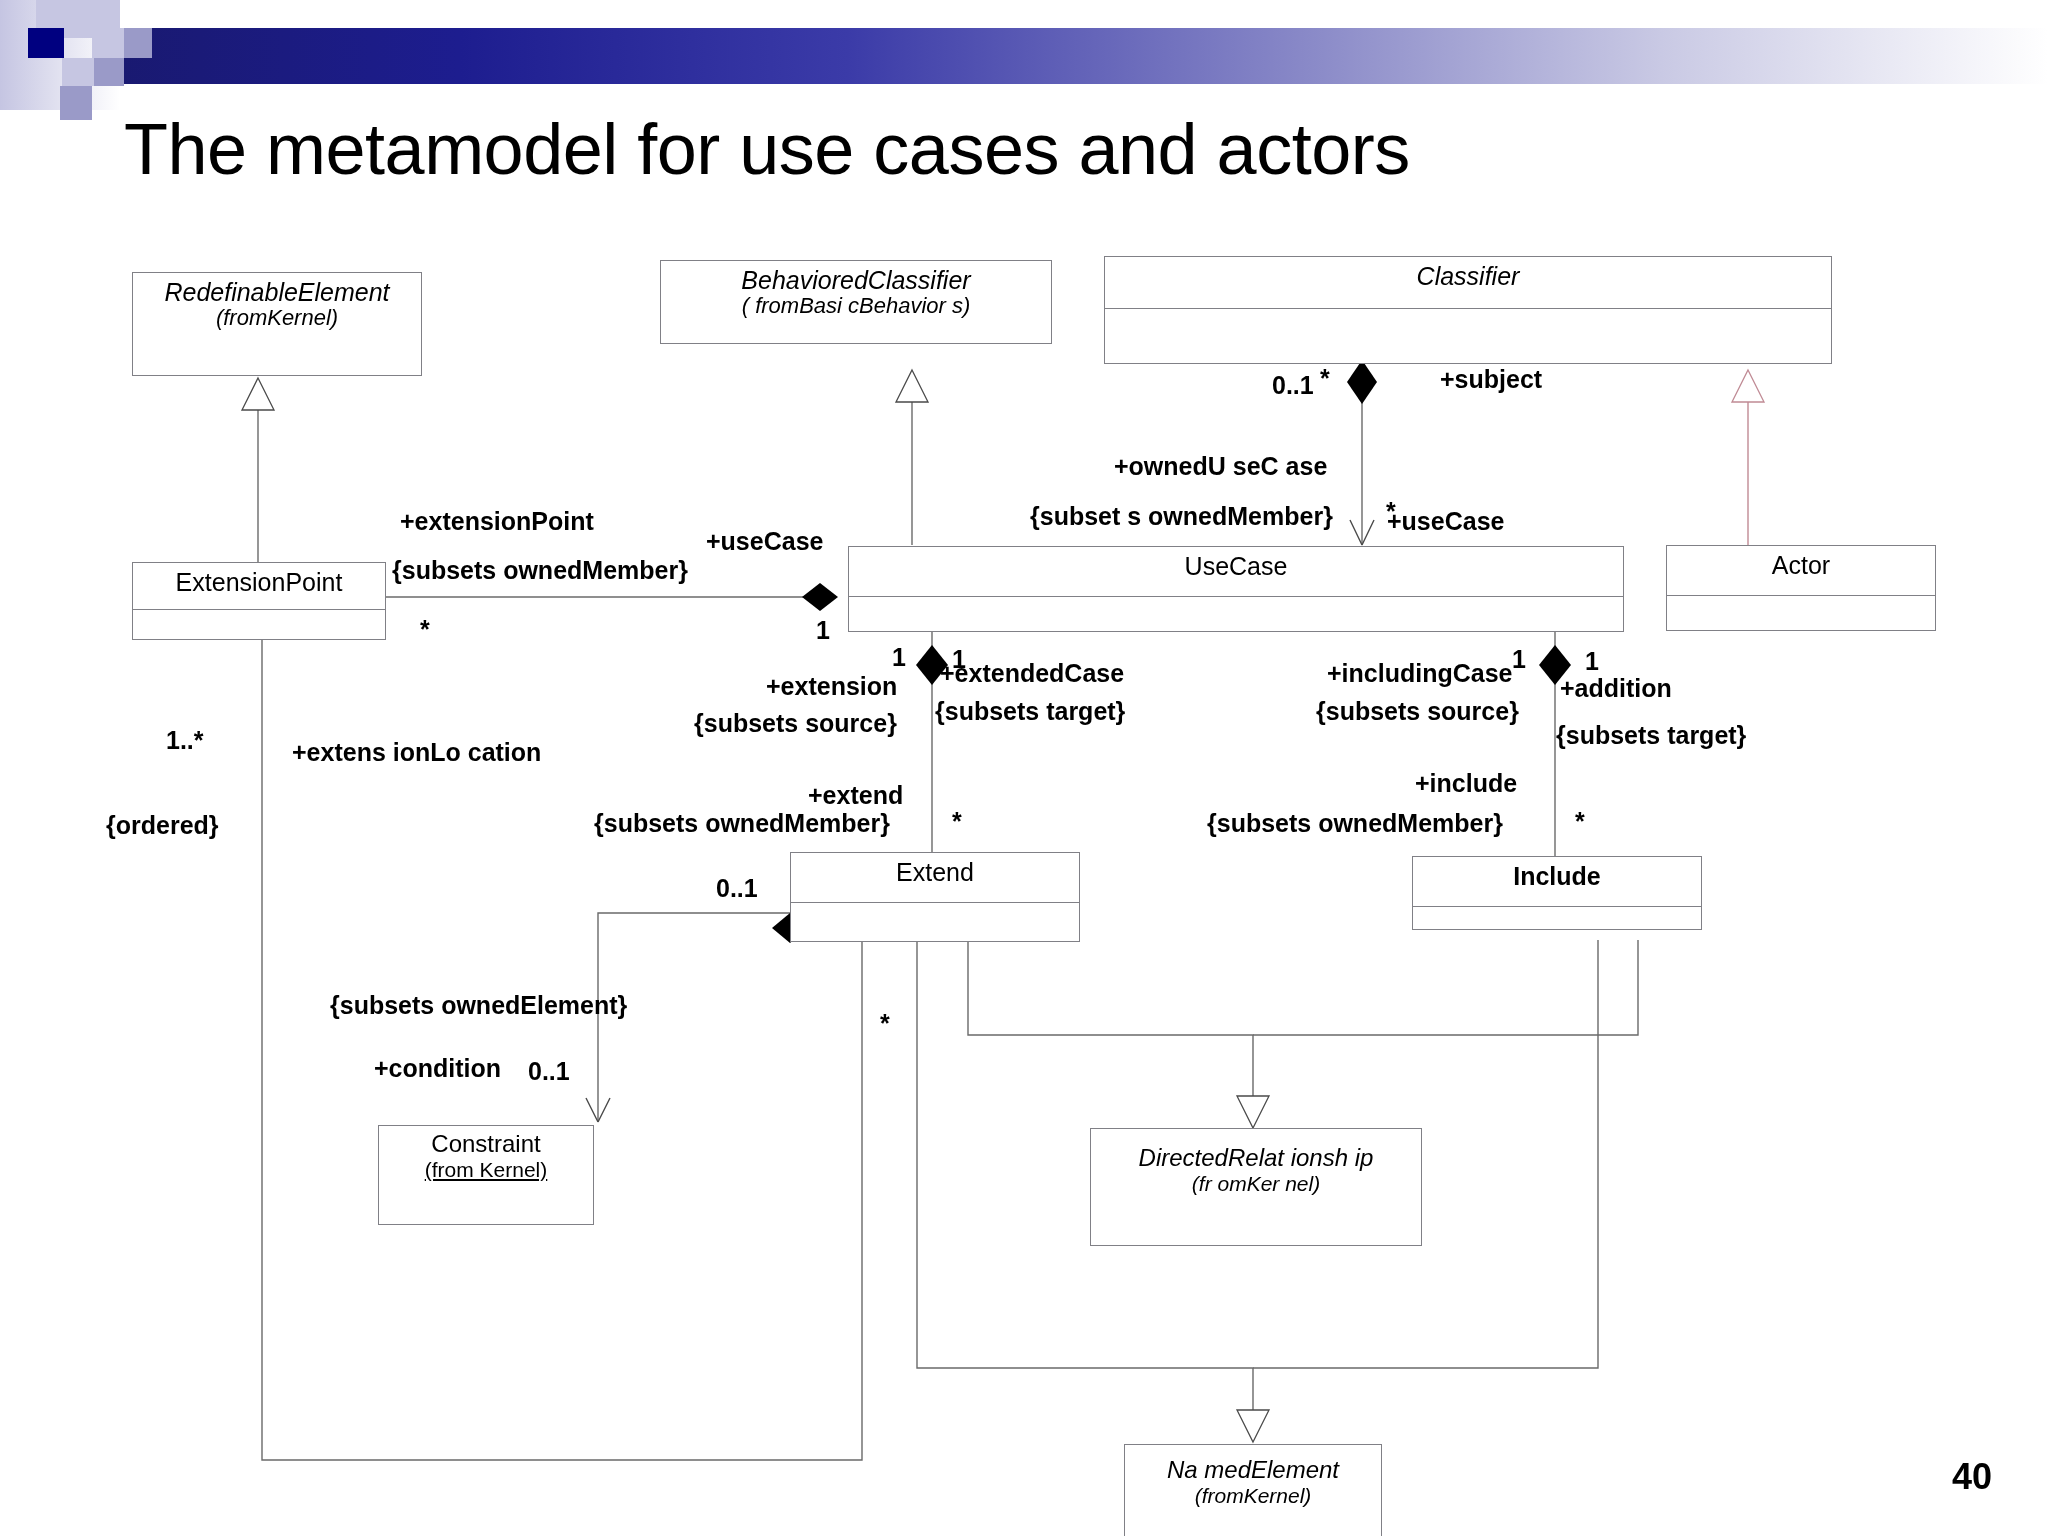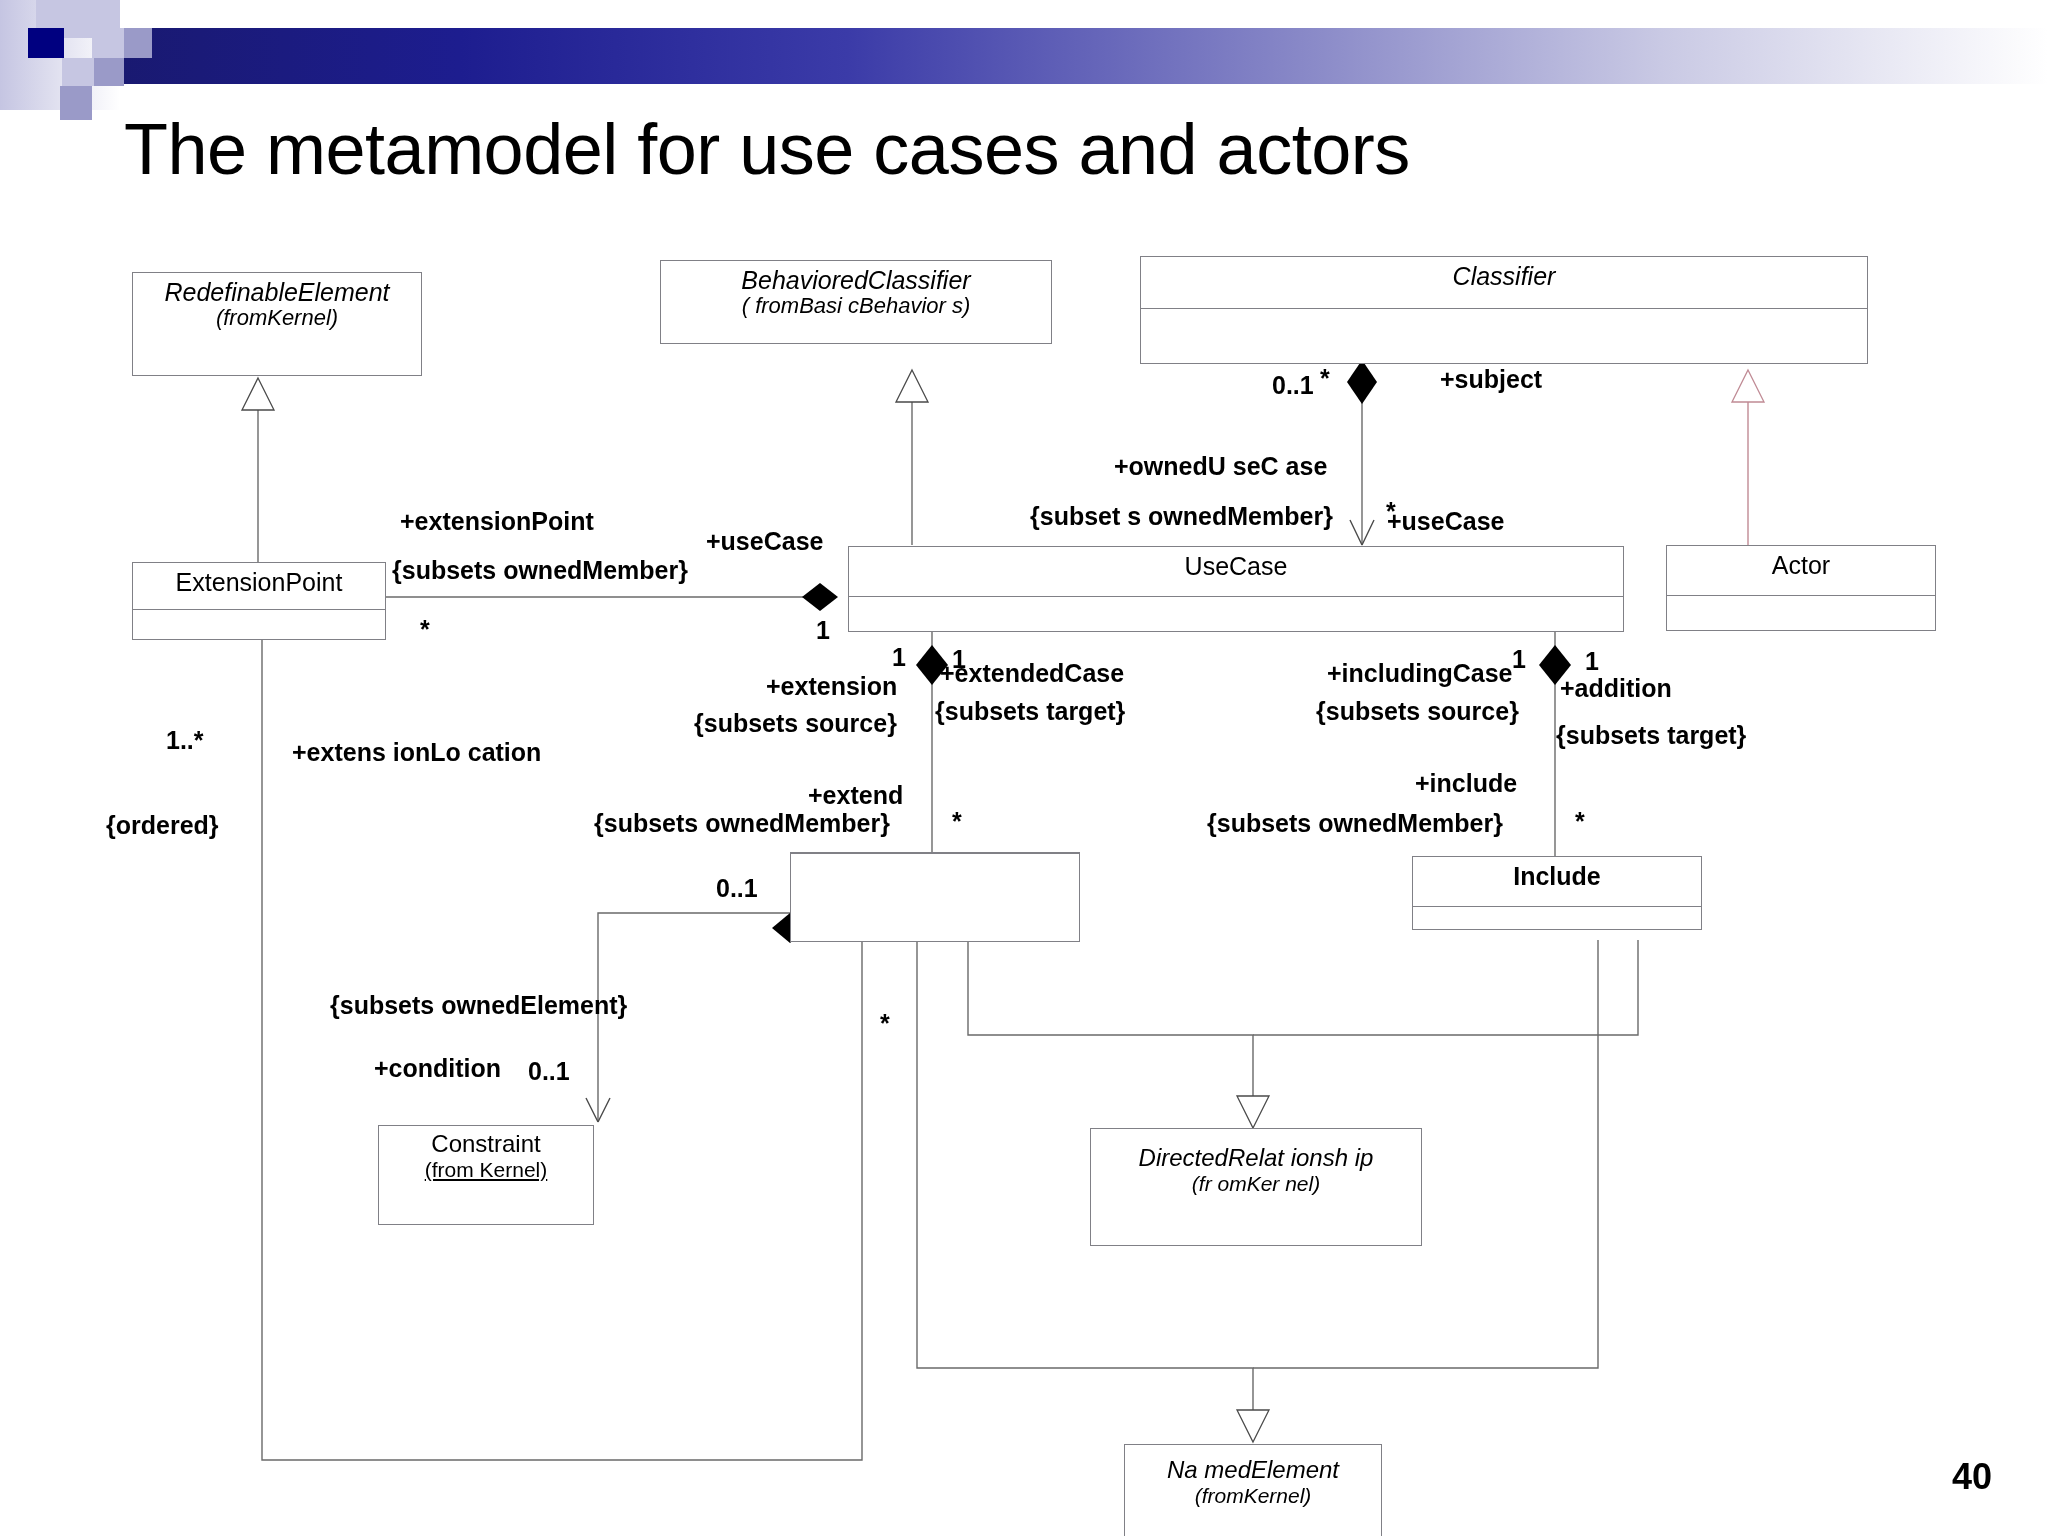--- a/index.html
+++ b/index.html
@@ -197,41 +197,42 @@
     <div class="uml-box" style="left:132px; top:272px; width:290px; height:104px;">
       <div class="uml-title italic">RedefinableElement</div>
       <div class="uml-sub">(fromKernel)</div>
     </div>
 
     <div class="uml-box" style="left:660px; top:260px; width:392px; height:84px;">
       <div class="uml-title italic">BehavioredClassifier</div>
       <div class="uml-sub">( fromBasi cBehavior s)</div>
     </div>
 
-    <div class="uml-box" style="left:1104px; top:256px; width:728px; height:108px;margin-left:36px;">
+    <div class="uml-box" style="left:1104px; top:256px; width:728px; height:108px;">
       <div class="uml-title italic uml-compartment" style="height:46px;">Classifier</div>
       <div class="uml-sep uml-compartment" style="height:60px;"></div>
     </div>
 
     <div class="uml-box" style="left:132px; top:562px; width:254px; height:78px;">
       <div class="uml-title uml-compartment" style="height:41px;">ExtensionPoint</div>
       <div class="uml-sep uml-compartment" style="height:36px;"></div>
     </div>
 
     <div class="uml-box" style="left:848px; top:546px; width:776px; height:86px;">
       <div class="uml-title uml-compartment" style="height:44px;">UseCase</div>
       <div class="uml-sep uml-compartment" style="height:41px;"></div>
     </div>
 
     <div class="uml-box" style="left:1666px; top:545px; width:270px; height:86px;">
       <div class="uml-title uml-compartment" style="height:44px;">Actor</div>
       <div class="uml-sep uml-compartment" style="height:41px;"></div>
     </div>
 
     <div class="uml-box" style="left:790px; top:852px; width:290px; height:90px;">
+      <div class="uml-title uml-compartment" style="height:44px;">Extend</div>
       <div class="uml-sep uml-compartment" style="height:45px;"></div>
     </div>
 
     <div class="uml-box" style="left:1412px; top:856px; width:290px; height:74px;font-weight:bold;">
       <div class="uml-title uml-compartment" style="height:44px;">Include</div>
       <div class="uml-sep uml-compartment" style="height:45px;"></div>
     </div>
 
     <div class="uml-box" style="left:378px; top:1125px; width:216px; height:100px;">
       <div class="uml-title" style="font-size:24px;">Constraint</div>

